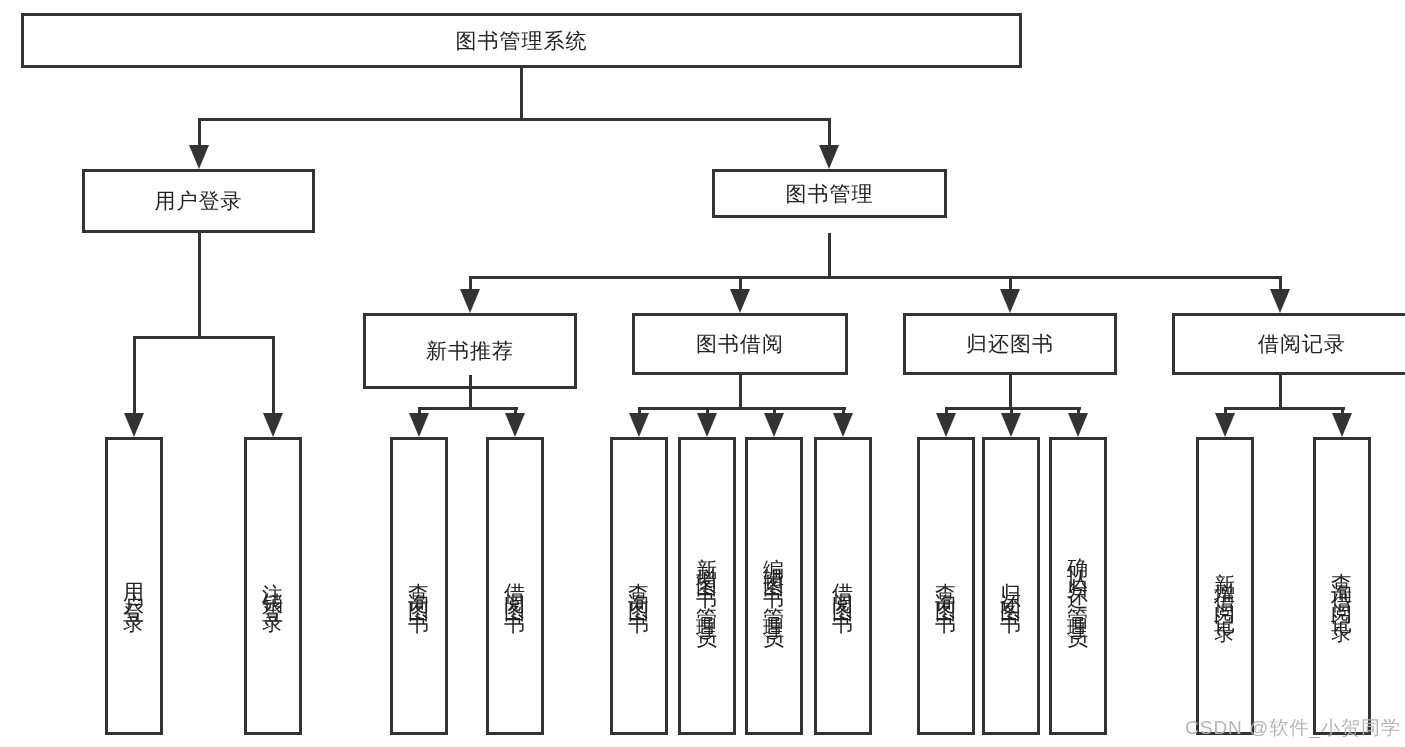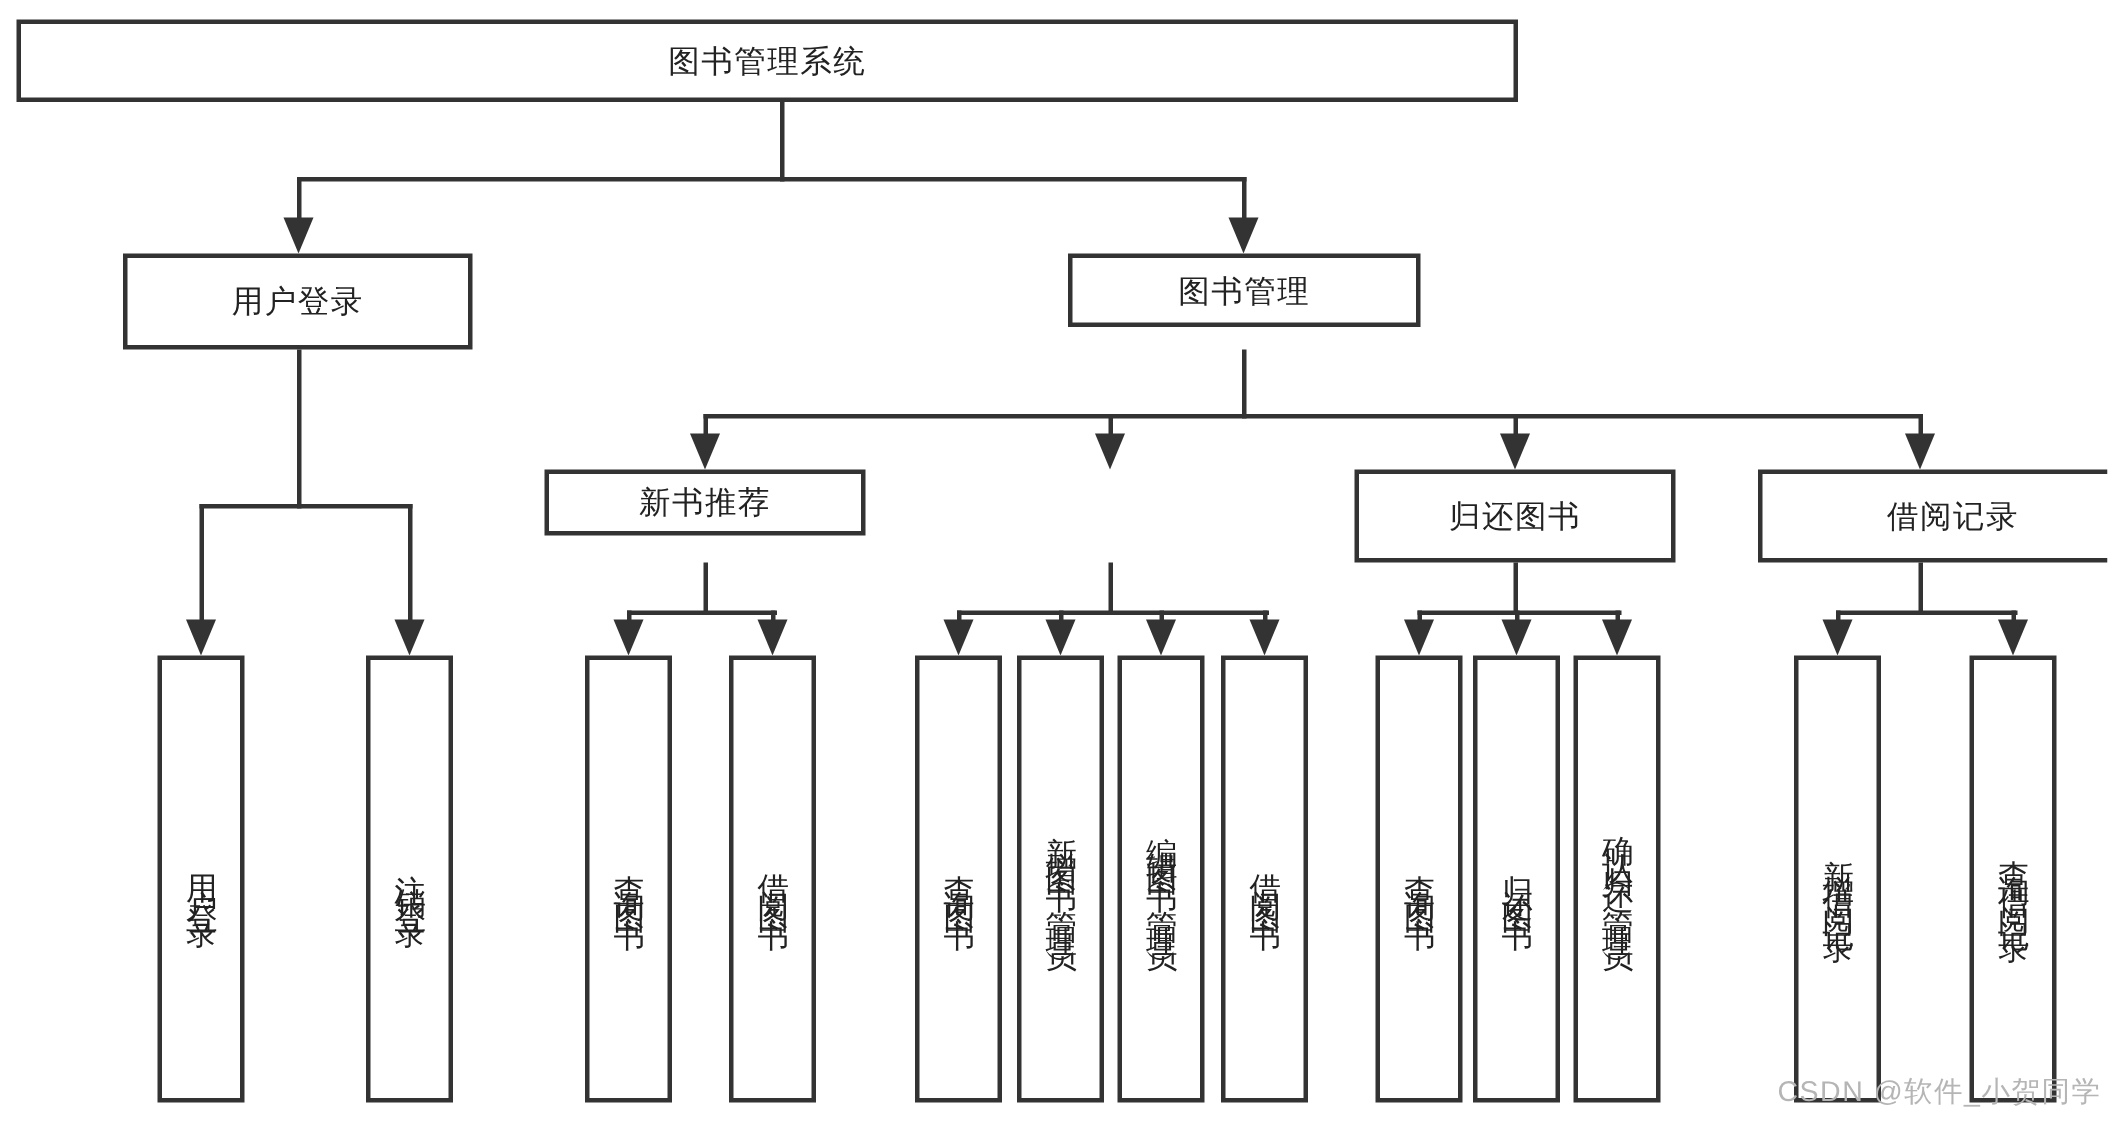--- a/index.html
+++ b/index.html
@@ -24,21 +24,21 @@
   .watermark{
     position:absolute;left:1185px;top:715px;z-index:10;
     font-size:19px;color:#b5b5b5;letter-spacing:1px;white-space:nowrap;
   }
 </style>
 </head>
 <body>
 
 <div class="canvas">
 
-  <div class="box hbox" style="left:11px;top:13px;width:1001px;height:55px">
+  <div class="box hbox" style="left:21px;top:13px;width:1001px;height:55px">
     <span class="lbl">图书管理系统</span>
   </div>
 
   <div class="vl" style="left:520px;top:68px;height:53px"></div>
   <div class="hl" style="left:198px;top:118px;width:633px"></div>
   <div class="vl" style="left:198px;top:118px;height:32px"></div>
   <div class="ar" style="left:189px;top:145px"></div>
   <div class="vl" style="left:828px;top:118px;height:32px"></div>
   <div class="ar" style="left:819px;top:145px"></div>
 
@@ -60,22 +60,25 @@
   <div class="hl" style="left:469px;top:276px;width:813px"></div>
   <div class="vl" style="left:469px;top:276px;height:16px"></div>
   <div class="ar" style="left:460px;top:289px"></div>
   <div class="vl" style="left:739px;top:276px;height:16px"></div>
   <div class="ar" style="left:730px;top:289px"></div>
   <div class="vl" style="left:1009px;top:276px;height:16px"></div>
   <div class="ar" style="left:1000px;top:289px"></div>
   <div class="vl" style="left:1279px;top:276px;height:16px"></div>
   <div class="ar" style="left:1270px;top:289px"></div>
 
-  <div class="box hbox" style="left:363px;top:313px;width:214px;height:44px">
+  <div class="box hbox" style="left:363px;top:313px;width:214px;height:76px">
     <span class="lbl">新书推荐</span>
+  </div>
+  <div class="box hbox" style="left:632px;top:313px;width:216px;height:62px">
+    <span class="lbl">图书借阅</span>
   </div>
   <div class="box hbox" style="left:903px;top:313px;width:214px;height:62px">
     <span class="lbl">归还图书</span>
   </div>
   <div class="box hbox" style="left:1172px;top:313px;width:260px;height:62px">
     <span class="lbl">借阅记录</span>
   </div>
 
   <div class="vl" style="left:469px;top:375px;height:35px"></div>
   <div class="hl" style="left:418px;top:407px;width:100px"></div>

